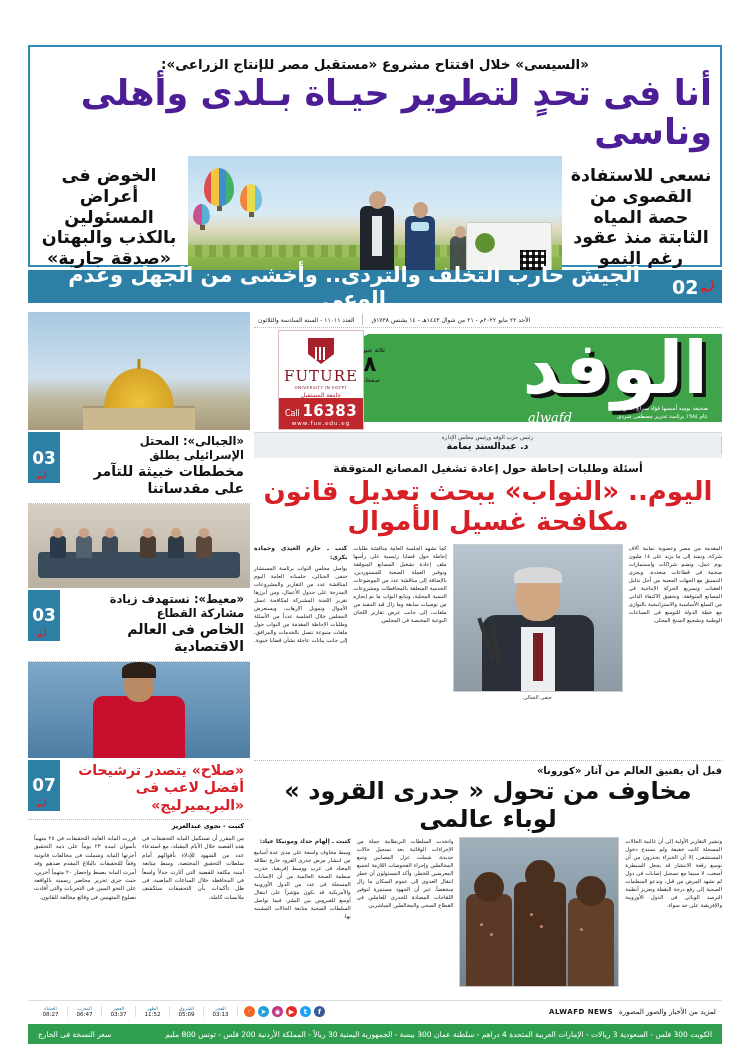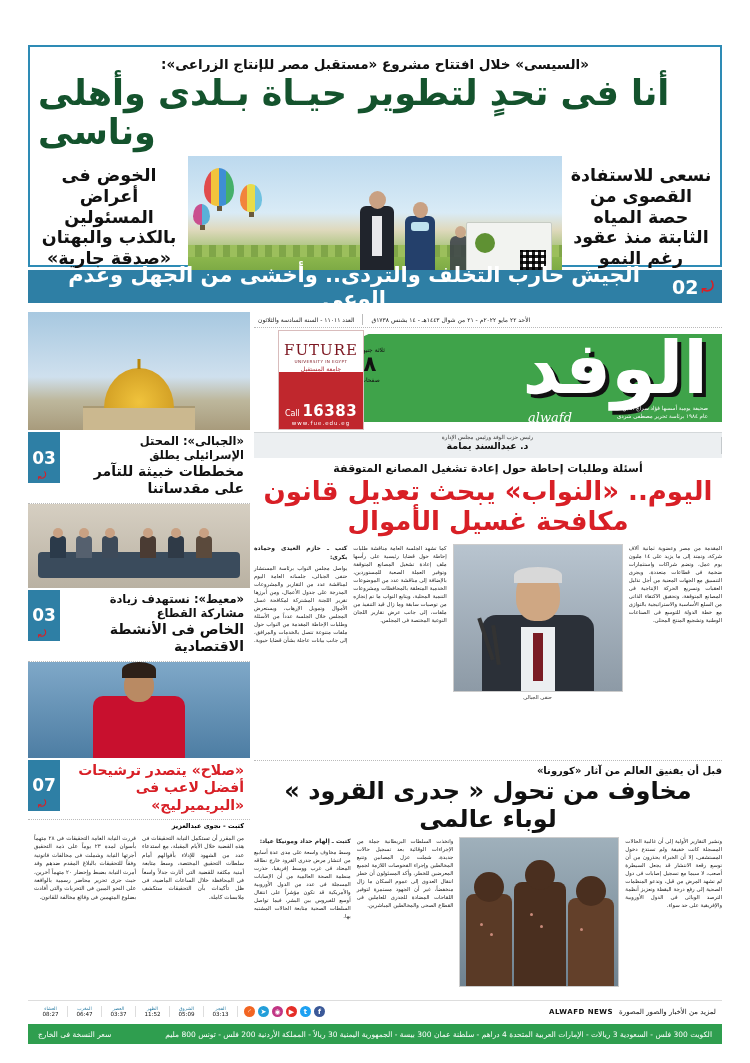--- a/index.html
+++ b/index.html
@@ -27,24 +27,24 @@
   }
   .banner-kicker {
     text-align: center;
     font-size: 13.5px;
     font-weight: bold;
     color: #111;
     padding: 9px 10px 2px;
     letter-spacing: -0.2px;
   }
   .banner-head {
-    text-align: left;
+    text-align: right;
     font-size: 35px;
     font-weight: bold;
-    color: #14532d;
+    color: #4c1d95;
     line-height: 1.12;
     padding: 0 8px 4px;
     letter-spacing: -0.5px;
   }
   .banner-body {
     display: flex;
     flex-direction: row;
     height: 148px;
     padding: 0 6px 6px;
     gap: 6px;
@@ -235,21 +235,21 @@
   .fue-name {
     font-family: "DejaVu Serif","Liberation Serif",serif;
     font-size: 15px; letter-spacing: 1px; color: #7c1620; margin-top: 3px;
   }
   .fue-sub { font-size: 4.2px; color: #7c1620; letter-spacing: .4px; }
   .fue-ar { font-size: 6px; color: #a8202b; margin-top: 1px; }
   .fue-call {
     margin-top: auto; width: 100%; background: #c0272d; color: #fff;
     text-align: center; padding: 4px 0 3px;
   }
-  .fue-call .c1 { font-size: 8px; margin-top: 26px; }
+  .fue-call .c1 { font-size: 8px; }
   .fue-call .c1 b { font-size: 15px; letter-spacing: .5px; }
   .fue-call .c2 { font-size: 5.5px; letter-spacing: 1px; }
 
   
   .ed-bar {
     position: absolute; left: 254px; top: 432px;
     width: 468px; height: 26px;
     background: #eceff1; display: flex; flex-direction: row-reverse;
     border-top: 1px solid #d4d8da;
   }
@@ -528,21 +528,21 @@
       <div class="mp" style="left:140px;background:#2f3a47"></div>
       <div class="mp" style="left:168px;background:#5b4a3c"></div>
     </div>
 
     <div class="lc-head">
       <div class="pg-badge">
         <span>03</span>
         <span class="ar">⤾</span>
       </div>
       <div class="k">«معيط»: نستهدف زيادة مشاركة القطاع</div>
-      <div class="h">الخاص فى الأنشطة الاقتصادية</div>
+      <div class="h">الخاص فى العالم الاقتصادية</div>
     </div>
 
     <div class="lc-photo3">
       <div class="salah-shirt"></div>
       <div class="salah-head"></div>
       <div class="salah-hair"></div>
     </div>
 
     <div class="lc-head">
       <div class="pg-badge">

